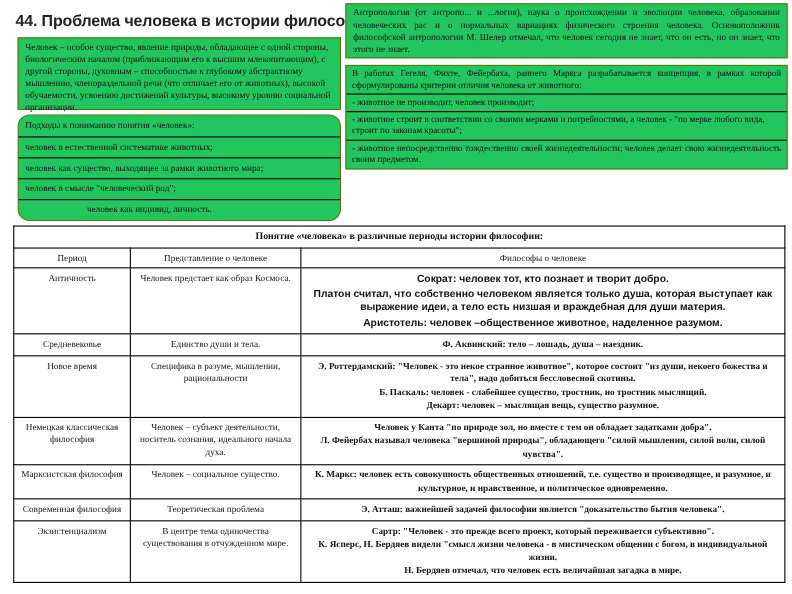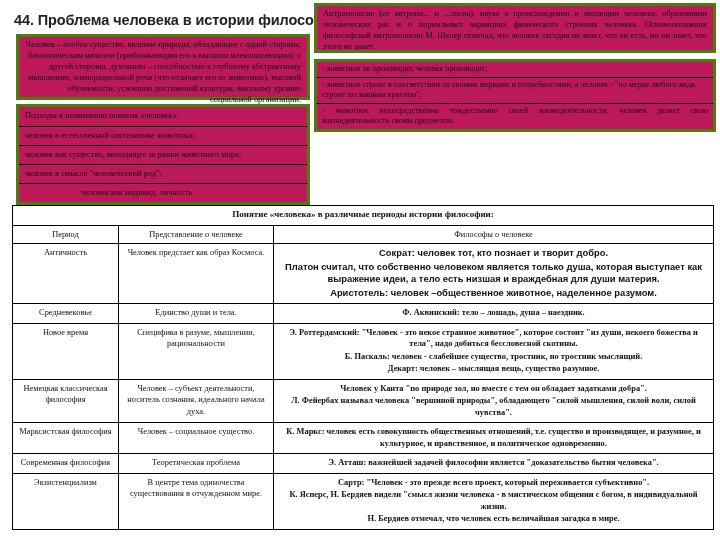--- a/index.html
+++ b/index.html
@@ -5,32 +5,32 @@
   * { box-sizing: border-box; margin: 0; padding: 0; }
   html, body { width: 720px; height: 540px; background: #ffffff; overflow: hidden; }
   body { position: relative; font-family: "Liberation Serif", serif; color: #111; }
 
   .title {
     position: absolute; left: 14px; top: 12px;
     font-family: "Liberation Sans", sans-serif; font-weight: bold;
     font-size: 14.5px; color: #222; letter-spacing: -0.1px;
   }
 
-  .box { position: absolute; border: 3px solid #4d7c0f; background: #be185d; }
-  .p { font-size: 8.4px; line-height: 11px; text-align: right; }
+  .box { position: absolute; border: 1px solid #4d7c0f; background: #22c55e; }
+  .p { font-size: 8.4px; line-height: 11px; }
 
   #def-box { left: 16px; top: 34px; width: 294px; height: 66px; padding: 2px 6px; }
   #anthro-box { left: 314px; top: 3px; width: 402px; height: 50px; padding: 2px 6px; text-align: justify; }
 
   #crit-list { left: 314px; top: 59px; width: 402px; }
   #crit-list .row { border-top: 1px solid #000; padding: 2px 5px; font-size: 8.2px; line-height: 10.5px; }
   #crit-list .row:first-child { border-top: none; }
   #crit-list .just { text-align: justify; text-align-last: left; }
 
-  #approach-list { left: 16px; top: 104px; width: 294px; }
+  #approach-list { left: 16px; top: 104px; width: 294px; border-radius: 11px; }
   #approach-list .row { border-top: 1px solid #000; padding: 3px 6px; font-size: 8.4px; line-height: 11px; height: 19px; }
   #approach-list .row:first-child { border-top: none; }
   #approach-list .row.indent { padding-left: 62px; }
 
   #period-table {
     position: absolute; left: 12px; top: 205px; width: 701px;
     border-collapse: collapse; table-layout: fixed; border-radius: 23px;
   }
   #period-table td, #period-table th {
     border: 1px solid #000; vertical-align: top;
@@ -48,20 +48,21 @@
 
 <div id="def-box" class="box p">
   <span>Человек – особое существо, явление природы, обладающее с одной стороны, биологическим началом (приближающим его к высшим млекопитающим), с другой стороны, духовным – способностью к глубокому абстрактному мышлению, членораздельной речи (что отличает его от животных), высокой обучаемости, усвоению достижений культуры, высокому уровню социальной организации.</span>
 </div>
 
 <div id="anthro-box" class="box p">
   <span>Антропология (от антропо... и ...логия), наука о происхождении и эволюции человека, образовании человеческих рас и о нормальных вариациях физического строения человека. Основоположник философской антропологии М. Шелер отмечал, что человек сегодня не знает, что он есть, но он знает, что этого не знает.</span>
 </div>
 
 <div id="crit-list" class="box">
+  <div class="row just">В работах Гегеля, Фихте, Фейербаха, раннего Маркса разрабатывается концепция, в рамках которой сформулированы критерии отличия человека от животного:</div>
   <div class="row">- животное не производит, человек производит;</div>
   <div class="row">- животное строит в соответствии со своими мерками и потребностями, а человек - "по мерке любого вида, строит по законам красоты";</div>
   <div class="row just">- животное непосредственно тождественно своей жизнедеятельности; человек делает свою жизнедеятельность своим предметом.</div>
 </div>
 
 <div id="approach-list" class="box">
   <div class="row">Подходы к пониманию понятия «человек»:</div>
   <div class="row">человек в естественной систематике животных;</div>
   <div class="row">человек как существо, выходящее за рамки животного мира;</div>
   <div class="row">человек в смысле "человеческий род";</div>

